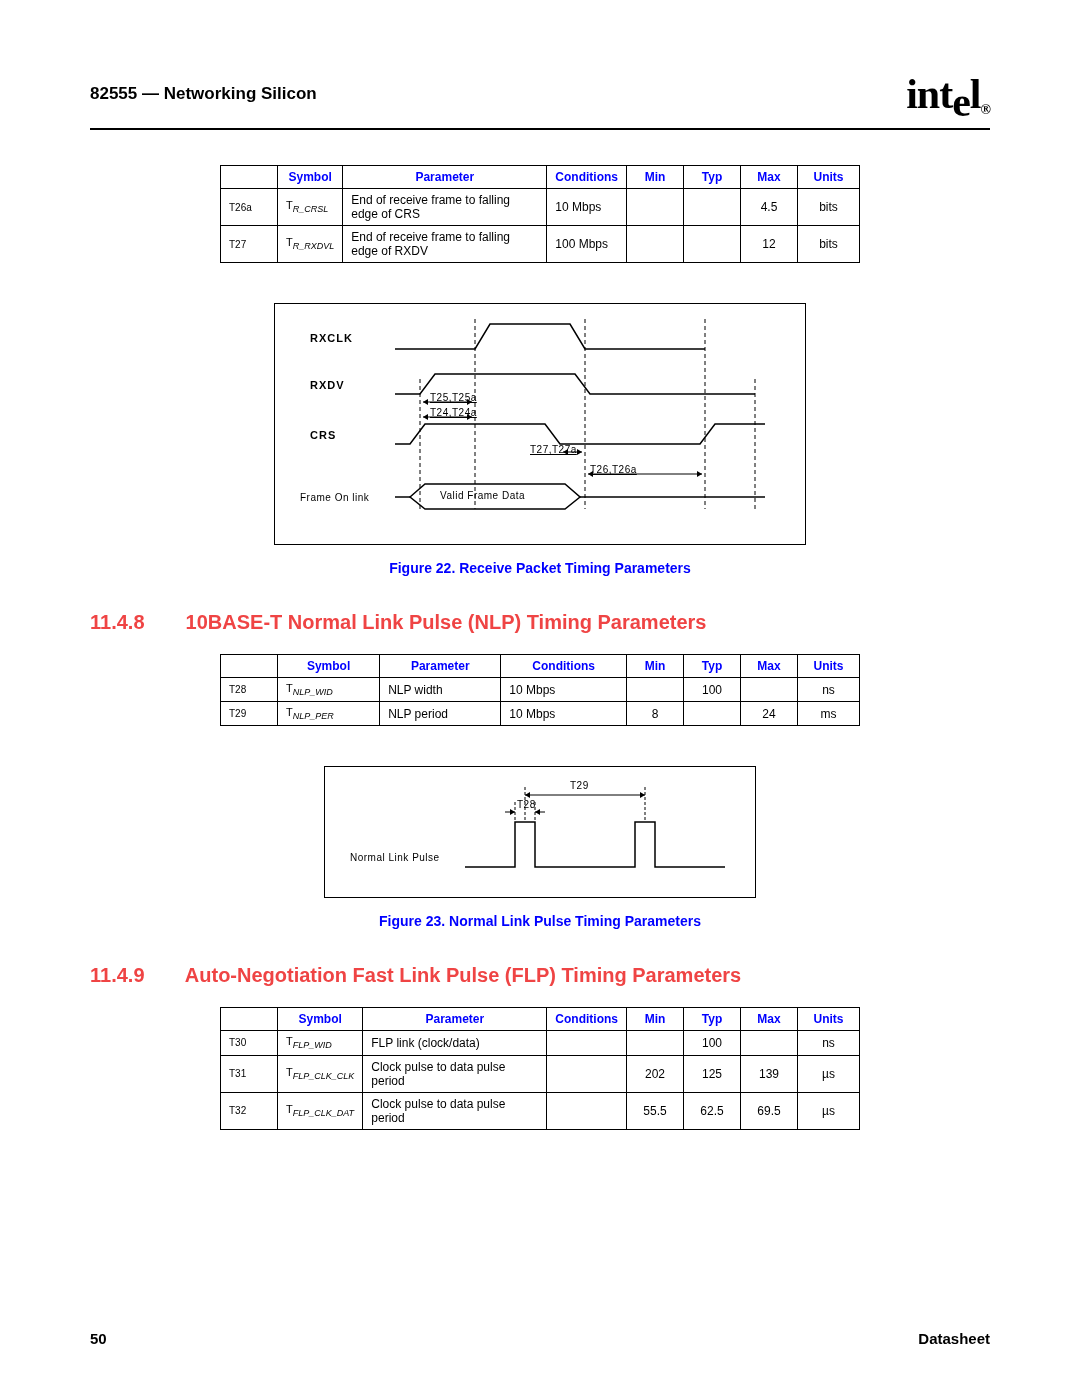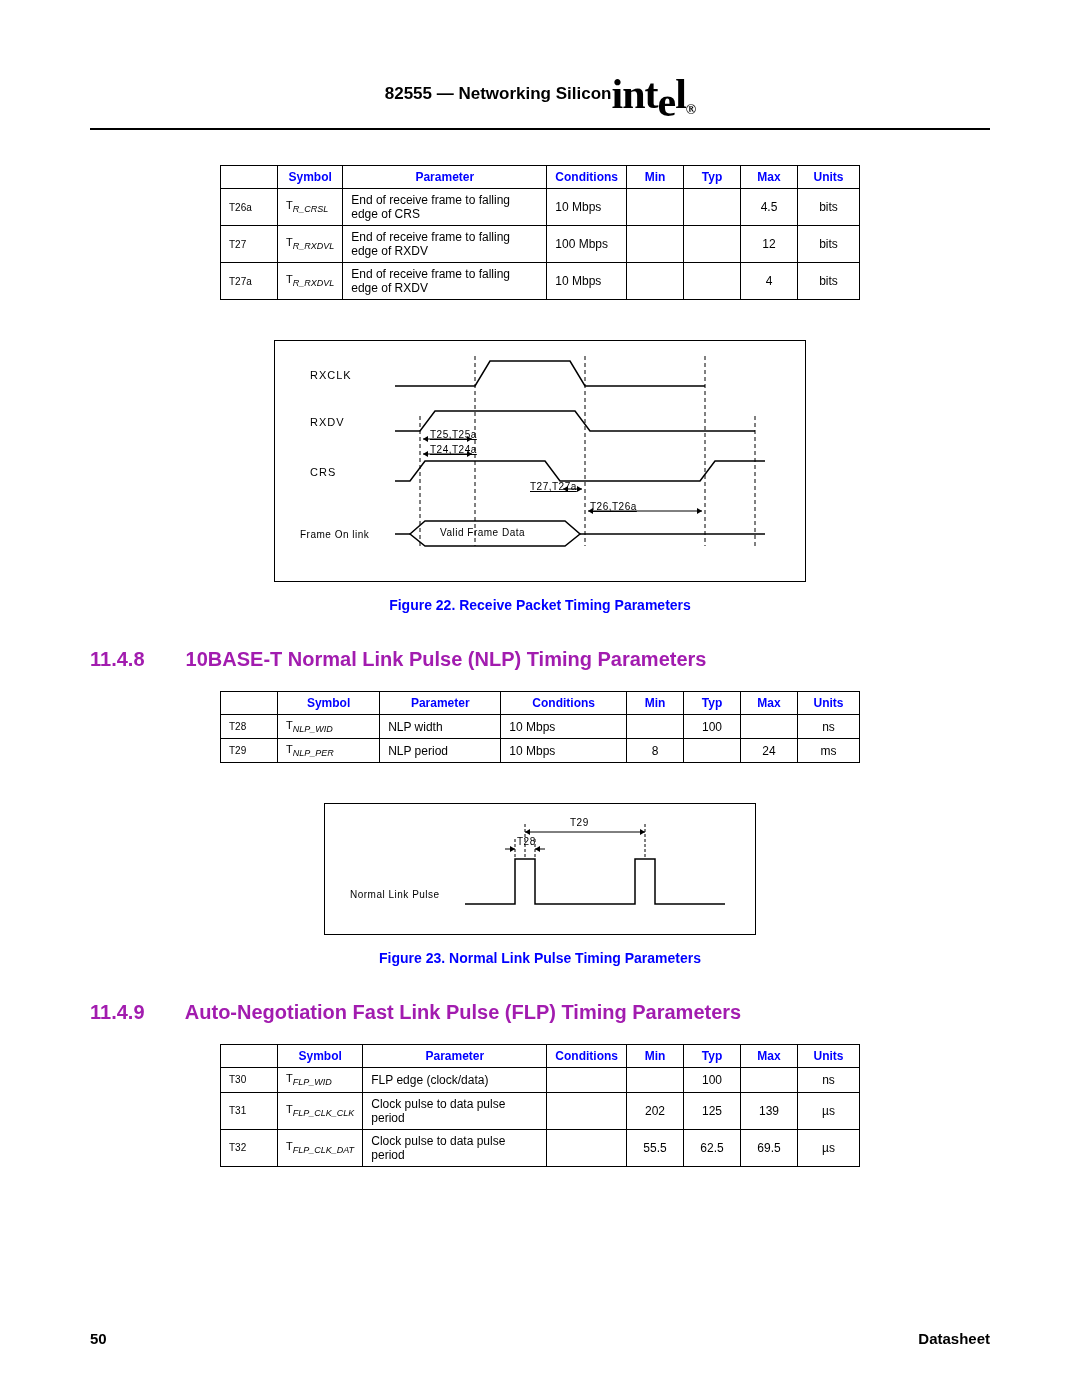--- a/index.html
+++ b/index.html
@@ -12,21 +12,21 @@
   }
   .page {
     width: 1080px;
     height: 1397px;
     box-sizing: border-box;
     padding: 70px 90px 50px 90px;
     position: relative;
   }
   .header-row {
     display: flex;
-    justify-content: center;
+    justify-content: space-between;
     align-items: center;
     margin-bottom: 10px;
   }
   .header-title {
     font-weight: bold;
     font-size: 17px;
   }
   .logo {
     font-family: "Times New Roman", serif;
     font-size: 42px;
@@ -70,21 +70,21 @@
   table.param-table td.sym { font-size: 11px; white-space: nowrap; }
   .subscr { font-size: 9px; vertical-align: sub; font-style: italic; }
   .fig-caption {
     text-align: center;
     color: #0000ff;
     font-weight: bold;
     font-size: 14px;
     margin: 15px 0 35px 0;
   }
   .section-heading {
-    color: #a21caf;
+    color: #ef4444;
     font-weight: bold;
     font-size: 20px;
     margin: 30px 0 20px 0;
   }
   .section-heading .num {
     display: inline-block;
     width: 90px;
   }
   .diagram-box {
     border: 1px solid #000;
@@ -97,21 +97,21 @@
     left: 90px;
     right: 90px;
     display: flex;
     justify-content: space-between;
     font-size: 15px;
     font-weight: bold;
     text-align: center;
   }
   .diagram-label {
     font-size: 11px;
-    font-weight: normal;
+    font-weight: bold;
     letter-spacing: 1px;
   }
   .diagram-small {
     font-size: 10px;
     letter-spacing: 0.5px;
     text-align: right;
   }
 </style>
 </head>
 <body>
@@ -147,30 +147,20 @@
       <td class="center">bits</td>
     </tr>
     <tr>
       <td class="idcol">T27</td>
       <td class="sym"><span>T</span><span class="subscr">R_RXDVL</span></td>
       <td>End of receive frame to falling edge of RXDV</td>
       <td>100 Mbps</td>
       <td class="center"></td>
       <td class="center"></td>
       <td class="center">12</td>
-      <td class="center">bits</td>
-    </tr>
-    <tr>
-      <td class="idcol">T27a</td>
-      <td class="sym"><span>T</span><span class="subscr">R_RXDVL</span></td>
-      <td>End of receive frame to falling edge of RXDV</td>
-      <td>10 Mbps</td>
-      <td class="center"></td>
-      <td class="center"></td>
-      <td class="center">4</td>
       <td class="center">bits</td>
     </tr>
   </tbody>
     </table>
 
   <div class="diagram-box" style="width:530px;height:240px;position:relative">
     <svg width="530" height="240">
 
       <polyline points="120,45 200,45 215,20 295,20 310,45 430,45" fill="none" stroke="#000" stroke-width="1.5"></polyline>
 
@@ -289,21 +279,21 @@
       <th>Parameter</th>
       <th>Conditions</th>
       <th style="width:40px">Min</th>
       <th style="width:40px">Typ</th>
       <th style="width:40px">Max</th>
       <th style="width:45px">Units</th>
     </tr>
     <tr>
       <td class="idcol">T30</td>
       <td class="sym"><span>T</span><span class="subscr">FLP_WID</span></td>
-      <td>FLP edge (clock/data)</td>
+      <td>FLP link (clock/data)</td>
       <td></td>
       <td class="center"></td>
       <td class="center">100</td>
       <td class="center"></td>
       <td class="center">ns</td>
     </tr>
     <tr>
       <td class="idcol">T31</td>
       <td class="sym"><span>T</span><span class="subscr">FLP_CLK_CLK</span></td>
       <td>Clock pulse to data pulse period</td>

